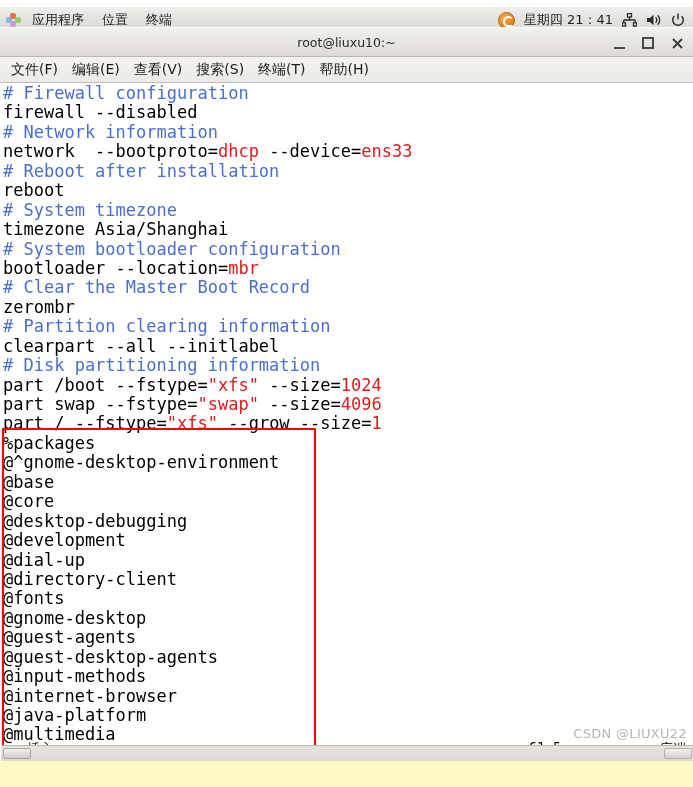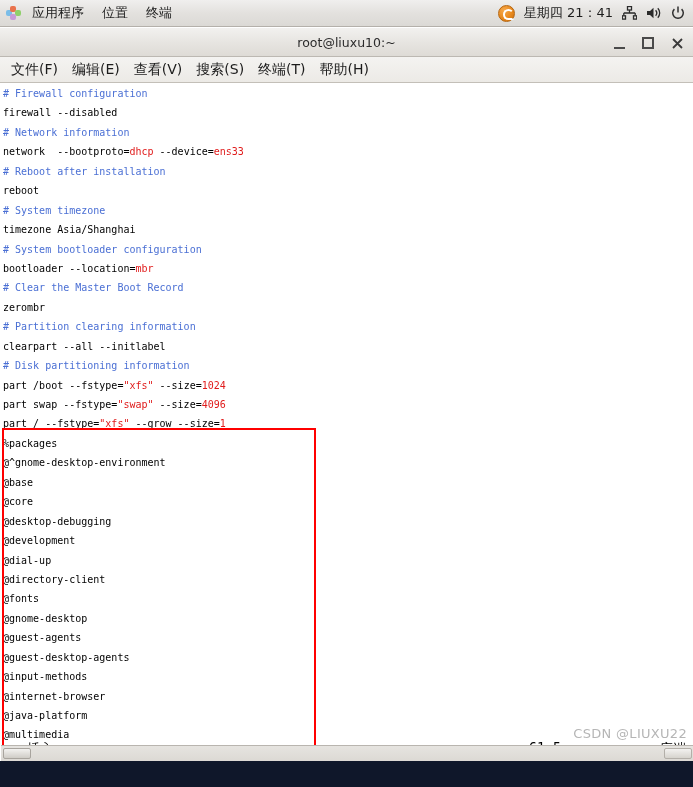--- a/index.html
+++ b/index.html
@@ -11,21 +11,21 @@
     width: 693px;
     height: 787px;
     overflow: hidden;
     font-family: "DejaVu Sans", sans-serif;
     -webkit-font-smoothing: none;
   }
 
   
   #top-panel {
     position: absolute;
-    left: 0; top: 0;
+    left: 0; top: 7px;
     width: 693px; height: 27px;
     background: linear-gradient(to bottom, #f0efee 0%, #e3e1de 50%, #dbd9d5 100%);
     border-bottom: 1px solid #b4b0aa;
     box-sizing: border-box;
     display: flex;
     align-items: center;
     font-size: 12.5px;
     color: #1d1d1d;
     text-align: right;
   }
@@ -86,21 +86,21 @@
   .apps-icon i:nth-child(3){ left:9px; top:4px;  background:#8fd06b; }
   .apps-icon i:nth-child(4){ left:4px; top:8px;  background:#c79ad8; }
 
   svg.panel-ico { display: block; }
 
   
   #term-window {
     position: absolute;
     left: 0; top: 27px;
     width: 693px; height: 760px;
-    background: #0f172a;
+    background: #fef9c3;
     box-sizing: border-box;
   }
   #title-bar {
     position: relative;
     height: 30px;
     background: linear-gradient(to bottom, #f2f1ef 0%, #e6e4e0 55%, #dedbd6 100%);
     border-bottom: 1px solid #bcb8b2;
     border-top: 1px solid #ffffff;
     box-sizing: border-box;
     display: flex;
@@ -156,21 +156,21 @@
     height: 678px;
     background: #ffffff;
     overflow: hidden;
     box-sizing: border-box;
     border-left: 1px solid #ffffff;
   }
   #term-text {
     position: absolute;
     left: 2px; top: 1px;
     font-family: "DejaVu Sans Mono", monospace;
-    font-size: 10px;
+    font-size: 17px;
     line-height: 19.45px;
     white-space: pre;
     color: #000000;
     letter-spacing: 0px;
   }
   .ln { height: 19.45px; }
   .c-com  { color: #4a6fd4; }
   .c-red  { color: #e01b1b; }
   .c-blk  { color: #000000; }
 

